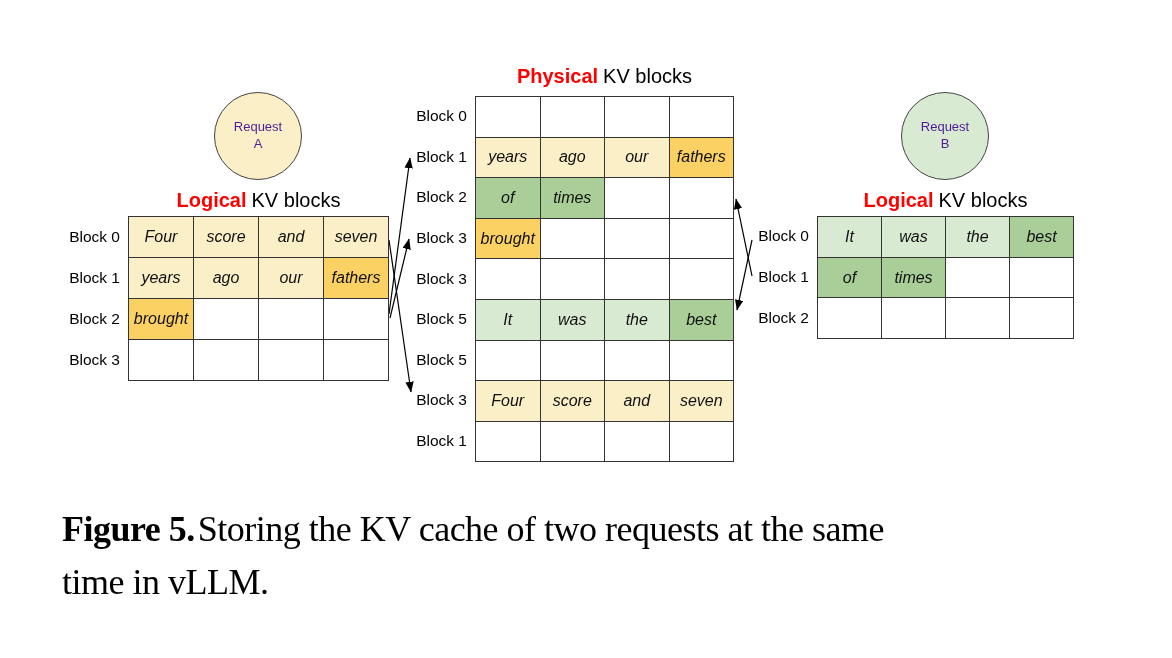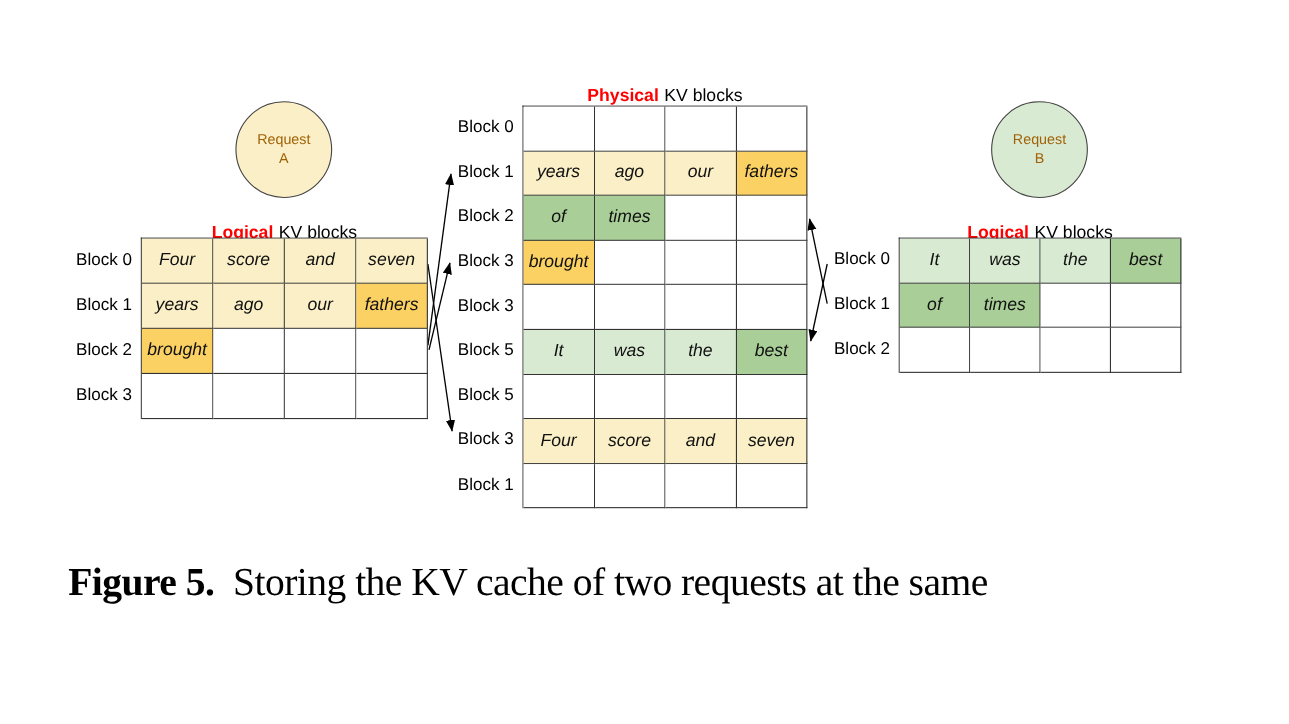--- a/index.html
+++ b/index.html
@@ -30,43 +30,43 @@
   .labels{position:absolute;left:-74px;top:0;width:66px;}
   .rlabel{
     position:absolute;right:0;width:66px;
     display:flex;align-items:center;justify-content:flex-end;
     font-size:15.5px;color:#000;white-space:nowrap;
   }
   
   .ttl{
     position:absolute;height:20px;
     display:flex;align-items:center;justify-content:center;
-    font-size:16px;color:#000;white-space:nowrap;margin-top:12px;
+    font-size:20px;color:#000;white-space:nowrap;
   }
   .ttl .hl{font-weight:bold;}
   .ttl .rest{margin-left:5px;}
   
   .reqcircle{
     position:absolute;width:88px;height:88px;border-radius:50%;
     border:1px solid #444;
     display:flex;flex-direction:column;align-items:center;justify-content:center;
-    font-size:13px;color:#a16207;line-height:1.3;
+    font-size:13px;color:#4c1d95;line-height:1.3;
     box-sizing:border-box;
   }
   
   #arrows{position:absolute;left:0;top:0;pointer-events:none;}
   
   .caption{
     position:absolute;left:62px;top:503px;width:1070px;
     font-family:"Liberation Serif",serif;
     font-size:36px;line-height:53px;color:#000;
     letter-spacing:-0.5px;
   }
   .caption .figlabel{font-weight:bold;}
-  .caption .l1{margin-left:17px;}
+  .caption .l1{margin-left:3px;}
 </style>
 </head>
 <body>
 
 <div id="canvas">
 
   <svg id="arrows" width="1172" height="658">
     <defs>
       <marker id="ah" markerWidth="10" markerHeight="8" refX="8.5" refY="3.5" orient="auto">
         <path d="M0,0 L9,3.5 L0,7 z" fill="#000"></path>
@@ -200,15 +200,16 @@
         <div class="kcell" style="width: 64px; height: 40.7px; background: rgb(255, 255, 255);"></div>
         <div class="kcell" style="width: 64px; height: 40.7px; background: rgb(255, 255, 255);"></div>
         <div class="kcell" style="width: 64px; height: 40.7px; background: rgb(255, 255, 255);"></div>
       </div>
   </div>
 
   <div class="caption">
     <div>
       <span class="figlabel">Figure 5.</span><span class="l1">Storing the KV cache of two requests at the same</span>
     </div>
+    <div>time in vLLM.</div>
   </div>
 
 </div>
 
 </body></html>

